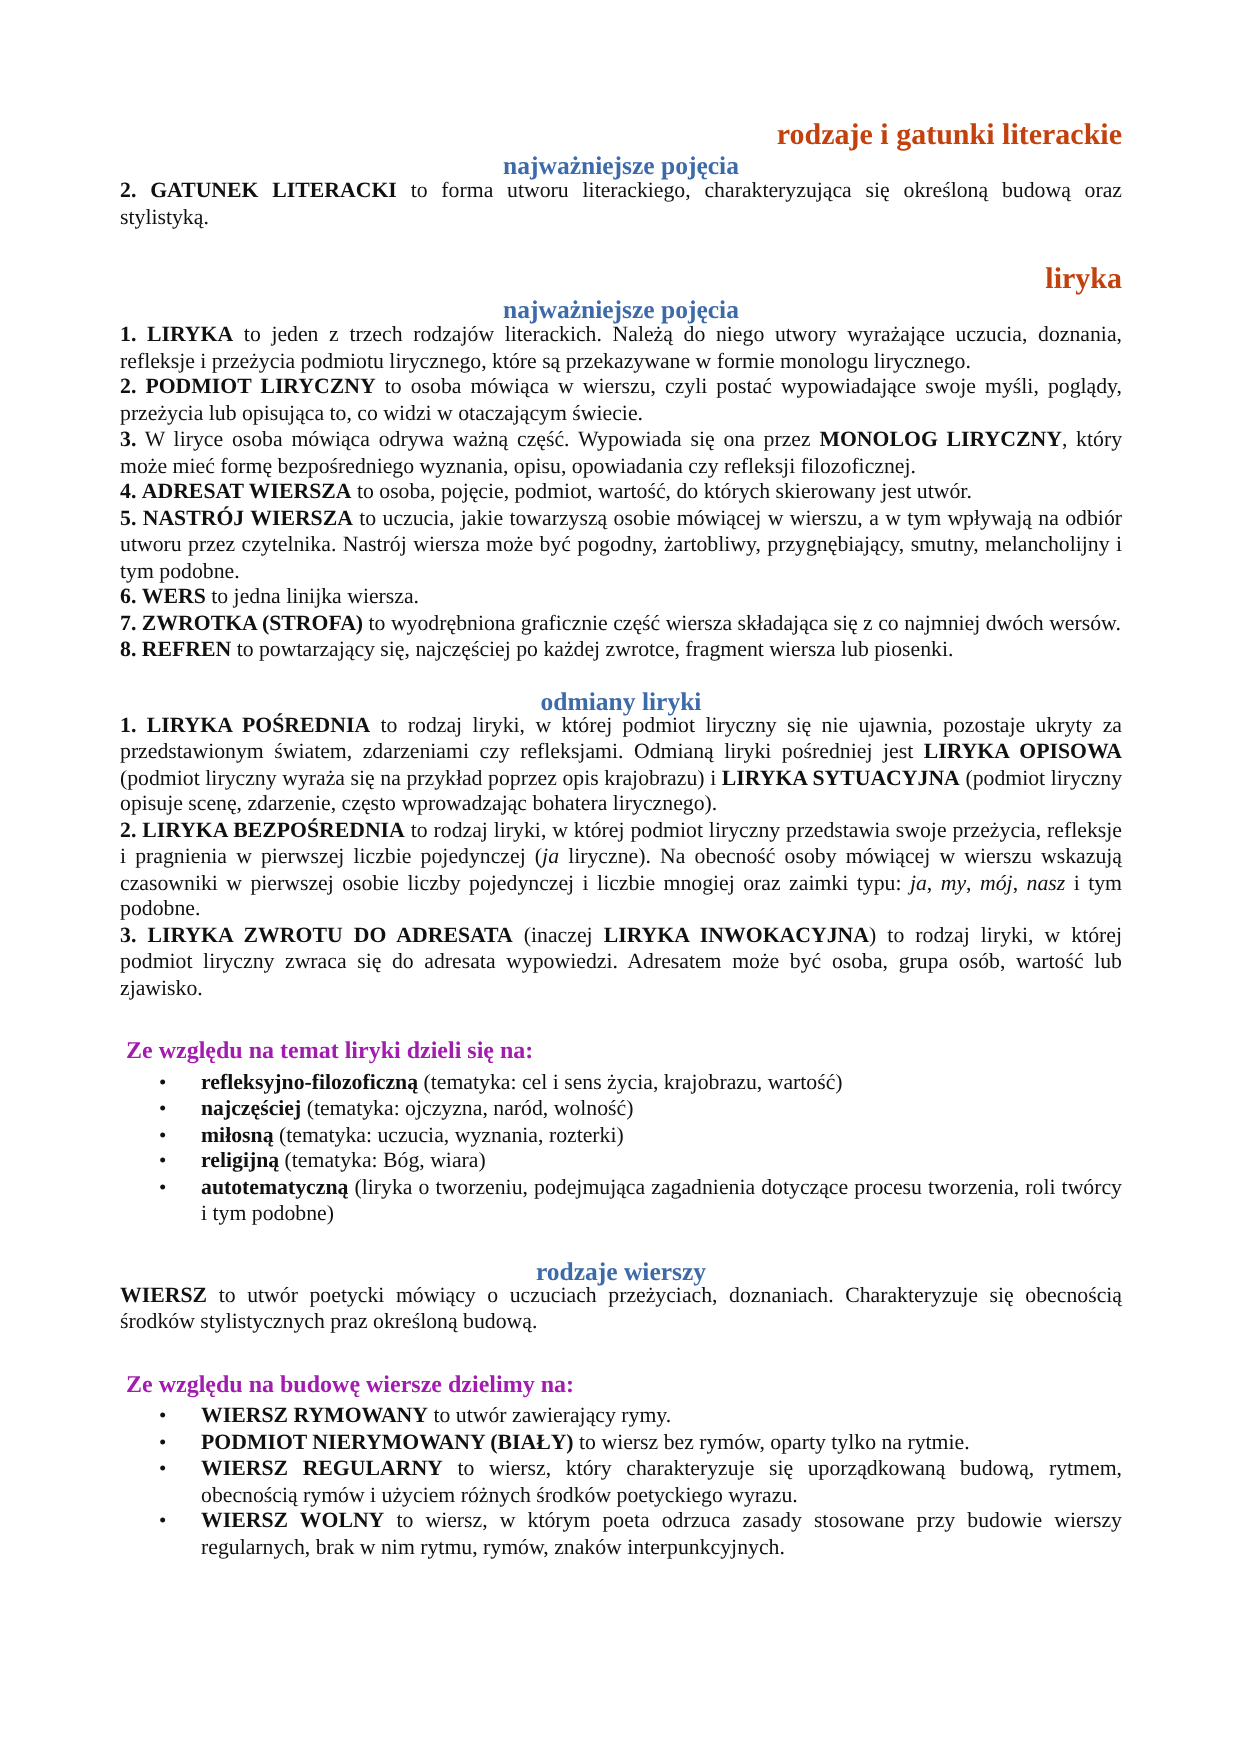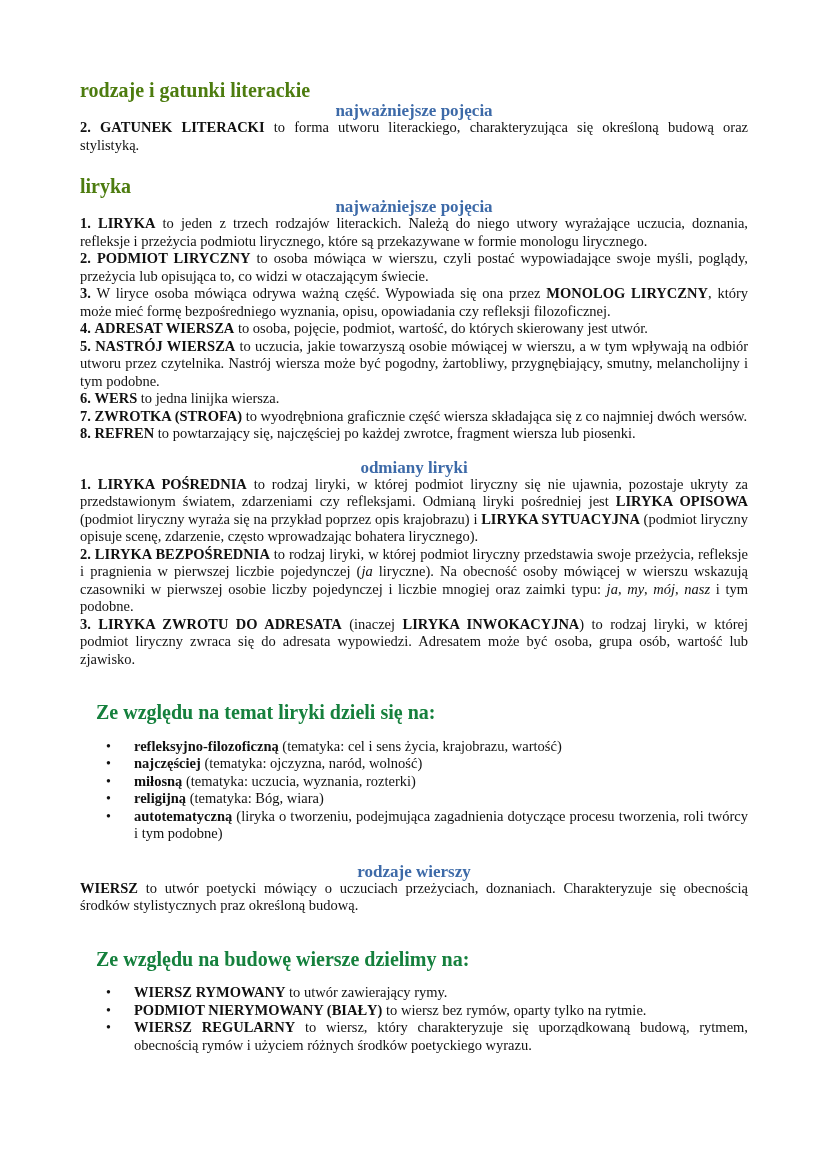--- a/index.html
+++ b/index.html
@@ -2,33 +2,33 @@
 <html><head>
 <meta charset="utf-8">
 <style>
   html, body { margin: 0; padding: 0; background: #ffffff; }
   body {
     width: 828px; height: 1171px; position: relative; overflow: hidden;
     font-family: "Liberation Serif", serif; color: #111111;
   }
   .page { position: absolute; left: 80px; top: 78px; width: 668px; }
   .title {
-    text-align: left; color: #4d7c0f; font-weight: bold;
+    text-align: right; color: #c2410c; font-weight: bold;
     font-size: 20px; line-height: 24px; margin: 0;
   }
   .subtitle {
     text-align: center; color: #3d6aa8; font-weight: bold;
     font-size: 17px; line-height: 17px; margin: 0;
   }
   .para {
     font-size: 14.5px; line-height: 17.5px; text-align: justify; margin: 0;
   }
   .para b { font-weight: bold; }
   .section-head {
-    color: #15803d; font-weight: bold; font-size: 20px; line-height: 17.5px; margin: 16px;
+    color: #a21caf; font-weight: bold; font-size: 16px; line-height: 17.5px; margin: 4px;
   }
   ul.bullets { margin: 0; padding: 0; list-style: none; }
   ul.bullets li {
     position: relative; padding-left: 54px; font-size: 14.5px; line-height: 17.5px;
     text-align: justify;
   }
   ul.bullets li::before {
     content: "\2022"; position: absolute; left: 26px; top: 0; font-size: 14px;
   }
   .gap-l { height: 20px; }
@@ -79,14 +79,15 @@
   <h2 class="subtitle">rodzaje wierszy</h2>
   <p class="para"><b>WIERSZ</b><span> to utwór poetycki mówiący o uczuciach przeżyciach, doznaniach. Charakteryzuje się obecnością środków stylistycznych praz określoną budową.</span></p>
 
   <div class="gap-l"></div>
 
   <h3 class="section-head">Ze względu na budowę wiersze dzielimy na:</h3>
   <ul class="bullets">
     <li><b>WIERSZ RYMOWANY</b><span> to utwór zawierający rymy.</span></li>
     <li><b>PODMIOT NIERYMOWANY (BIAŁY)</b><span> to wiersz bez rymów, oparty tylko na rytmie.</span></li>
     <li><b>WIERSZ REGULARNY</b><span> to wiersz, który charakteryzuje się uporządkowaną budową, rytmem, obecnością rymów i użyciem różnych środków poetyckiego wyrazu.</span></li>
+    <li><b>WIERSZ WOLNY</b><span> to wiersz, w którym poeta odrzuca zasady stosowane przy budowie wierszy regularnych, brak w nim rytmu, rymów, znaków interpunkcyjnych.</span></li>
   </ul>
 </div>
 
 </body></html>

